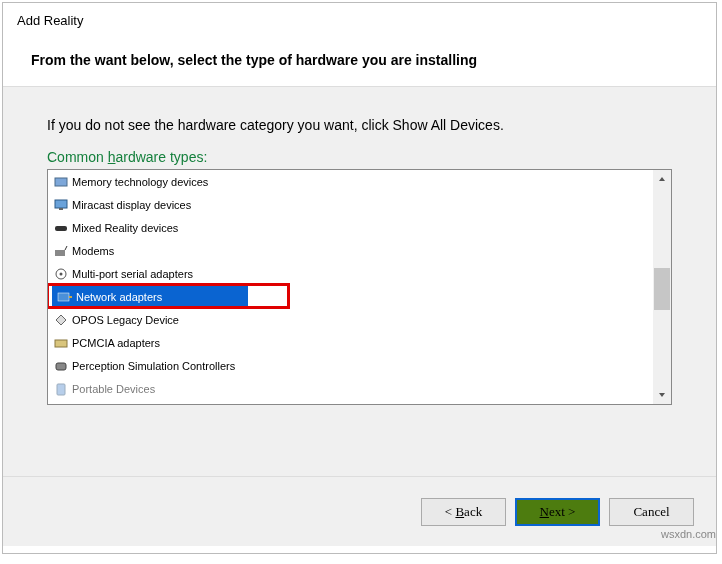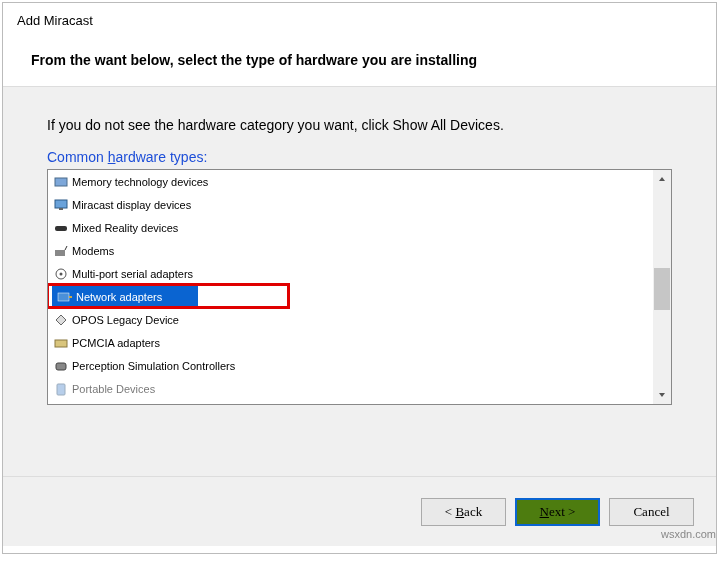--- a/index.html
+++ b/index.html
@@ -4,45 +4,45 @@
 <style>
 * { box-sizing: border-box; margin: 0; padding: 0; }
 body { font-family: "Segoe UI", Tahoma, sans-serif; font-size: 13px; background: #fff; width: 722px; height: 564px; position: relative; }
 .dialog { border: 1px solid #bbb; width: 715px; height: 552px; position: absolute; top: 2px; left: 2px; background: #fff; }
 .header { padding: 10px 14px 18px; }
 .title { font-size: 13px; color: #000; font-weight: 400; margin-bottom: 24px; }
 .header-text { font-size: 14px; font-weight: 700; color: #000; padding-left: 14px; }
 .divider { border: none; border-top: 1px solid #ddd; }
 .track { background: #f0f0f0; width: 100%; height: 389px; padding: 30px 44px 20px 44px; }
 .hint { font-size: 14px; color: #000; margin-bottom: 16px; }
-.list-label { font-size: 14px; color: #1d4ed8; margin-bottom: 4px; }
+.list-label { font-size: 14px; color: #15803d; margin-bottom: 4px; }
 .listbox { background: #fff; border: 1px solid #888; height: 236px; position: relative; overflow: hidden; }
 .list-inner { position: absolute; top: 0; left: 0; right: 18px; }
 .item { display: flex; align-items: center; height: 23px; padding-left: 4px; font-size: 11px; color: #000; cursor: default; }
 .item .icon { width: 18px; height: 16px; margin-right: 2px; display: inline-flex; align-items: center; justify-content: center; }
 .item.selected-wrap { position: relative; }
-.item.selected { background: #0a64d1; color: #fff; width: 146px; }
+.item.selected { background: #0a64d1; color: #fff; width: 196px; }
 .red-box { position: absolute; border: 3px solid #e00000; width: 244px; height: 26px; left: -2px; top: -2px; pointer-events: none; }
 .item.partial { opacity: .55; }
 .scrollbar { position: absolute; right: 0; top: 0; bottom: 0; width: 18px; background: #f0f0f0; display: flex; flex-direction: column; }
 .sb-btn { height: 18px; display:flex; align-items:center; justify-content:center; color:#555; font-size:10px; }
 .sb-track { flex: 1; position: relative; }
 .sb-thumb { position: absolute; left: 1px; right: 1px; top: 80px; height: 42px; background: #c6c6c6; }
 .footer { height: 70px; background: #f0f0f0; border-top: 1px solid #ddd; display: flex; align-items: center; justify-content: flex-end; padding-right: 22px; gap: 9px; font-family: Liberation Serif, serif; }
 .btn { min-width: 85px; height: 28px; background: #e9e9e9; border: 1px solid #aaa; font-size: 13px; font-family: inherit; cursor: pointer; }
 .btn.primary { background: #4d7c0f; border: 2px solid #0a64d1; text-align: center; }
 .btn u { text-decoration: underline; }
 .attribution { position: absolute; right: 6px; bottom: 24px; font-size: 11px; color: #888; }
 </style>
 </head>
 <body>
 
 <div class="dialog">
   <div class="header">
-    <div class="title">Add Miracast</div>
+    <div class="title">Add Reality</div>
     <div class="header-text">From the want below, select the type of hardware you are installing</div>
   </div>
   <hr class="divider">
   <div class="track">
     <div class="hint">If you do not see the hardware category you want, click Show All Devices.</div>
     <div class="list-label">Common <u>h</u>ardware types:</div>
     <div class="listbox">
       <div class="list-inner">
         <div class="item">
           <span class="icon">

